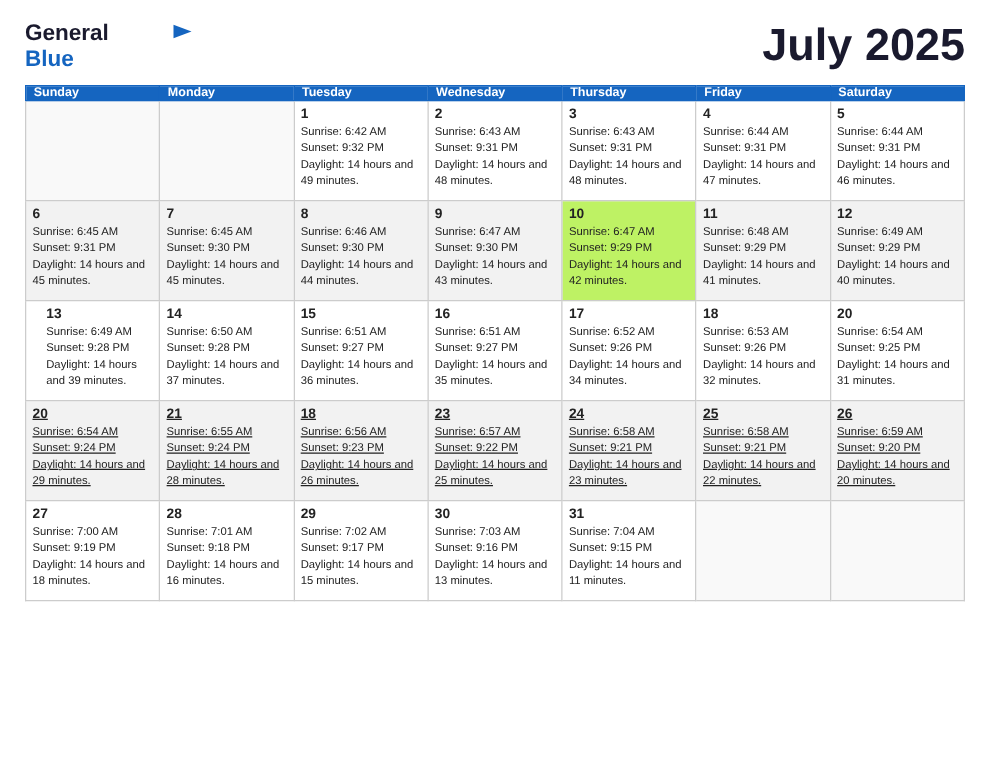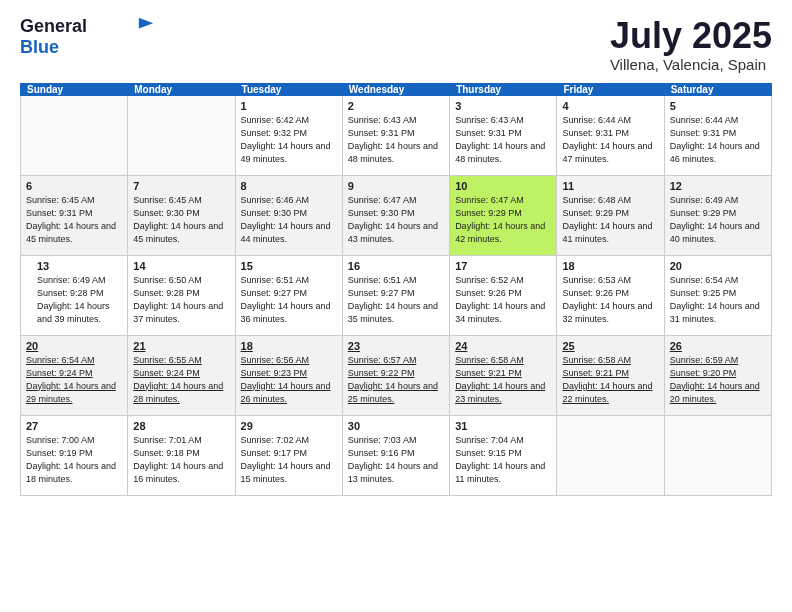--- a/index.html
+++ b/index.html
@@ -22,39 +22,40 @@
       align-items: flex-start;
       margin-bottom: 10px;
     }
     .logo {
       display: flex;
       flex-direction: column;
       align-items: flex-start;
     }
     .logo-text {
       display: flex;
+      align-items: center;
       gap: 48px;
     }
     .logo-general {
       font-size: 18px;
       font-weight: bold;
       color: #1a1a2e;
     }
     .logo-blue {
       font-size: 18px;
       font-weight: bold;
       color: #1565c0;
     }
     .logo-icon {
       width: 18px;
       height: 18px;
       margin-left: 2px;
     }
     .title-block {
-      text-align: left;
+      text-align: center;
     }
     .main-title {
       font-size: 36px;
       font-weight: bold;
       color: #1a1a2e;
       line-height: 1.1;
     }
     .subtitle {
       font-size: 15px;
       color: #333;
@@ -122,21 +123,20 @@
       <div class="logo-text">
         <span class="logo-general">General</span>
         <svg class="logo-icon" viewBox="0 0 20 20">
           <polygon points="2,2 18,8 2,14" fill="#1565c0"></polygon>
         </svg>
       </div>
       <span class="logo-blue">Blue</span>
     </div>
     <div class="title-block">
       <div class="main-title">July 2025</div>
-      <div class="subtitle">Villena, Valencia, Spain</div>
     </div>
   </div>
 
   <table class="calendar">
     <thead>
       <tr>
         <th>Sunday</th>
         <th>Monday</th>
         <th>Tuesday</th>
         <th>Wednesday</th>

